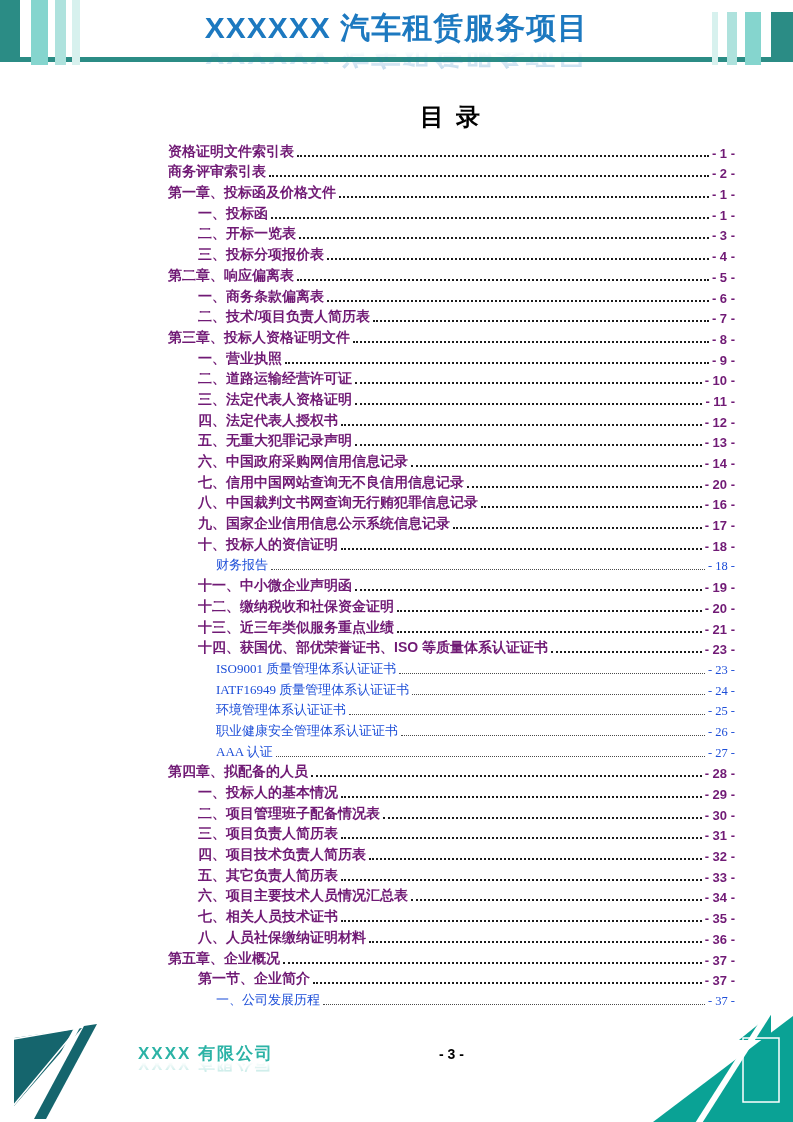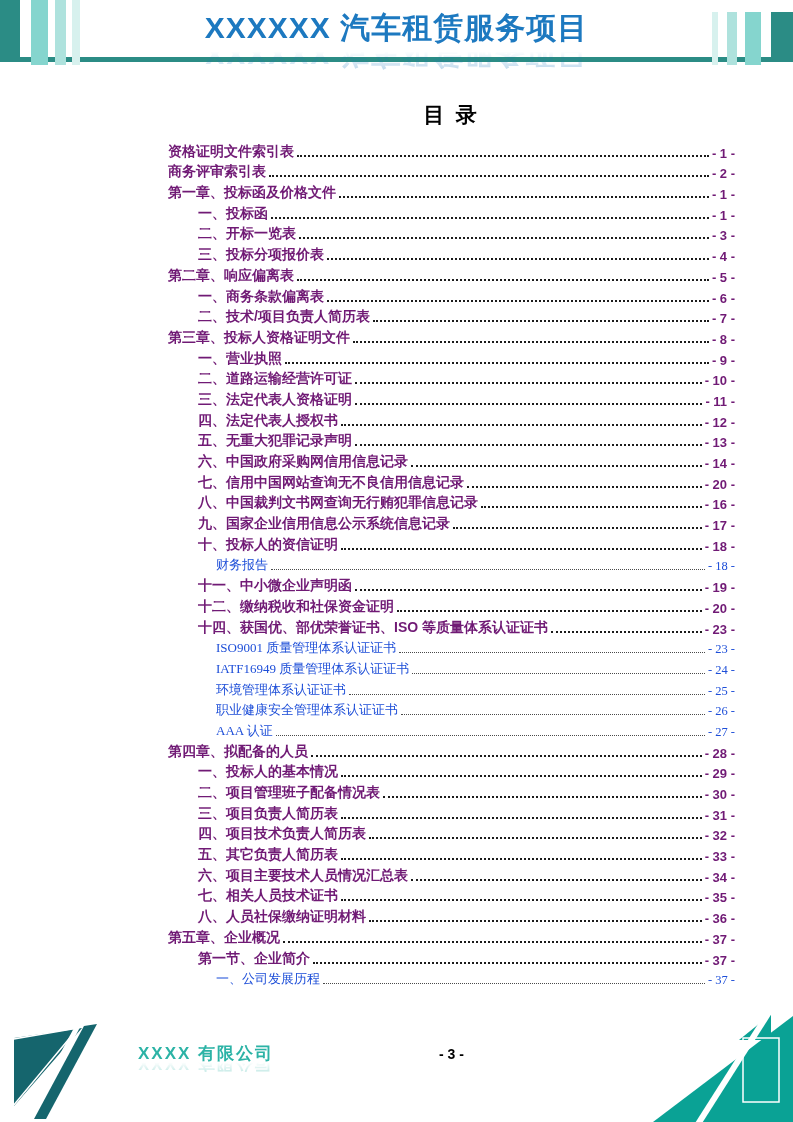--- a/index.html
+++ b/index.html
@@ -24,21 +24,21 @@
   .bar-r2{left:745px; top:12px; width:16px; height:53px; background:var(--bar-medium);}
   .bar-r1{left:771px; top:12px; width:22px; height:50px; background:var(--line);}
   .doc-title{
     position:absolute; left:0; top:8px; width:793px; text-align:center;
     font-size:30px; font-weight:700; color:var(--title-blue); letter-spacing:1px;
     -webkit-box-reflect: below -16px linear-gradient(to bottom, rgba(0,0,0,0.35), transparent 55%);
   }
   
   .toc-heading{
     position:absolute; left:168px; width:567px; top:101px; text-align:center;
-    font-size:21px; font-weight:700; color:#000; letter-spacing:3px;
+    font-size:24px; font-weight:700; color:#000; letter-spacing:3px;
     font-family:"Liberation Serif","DejaVu Serif",serif;
   }
   .toc{
     position:absolute; left:168px; top:141px; width:567px; height:870px;
     display:flex; flex-direction:column;
   }
   .toc-row{height:20.69px; display:flex; align-items:flex-end; cursor:pointer;}
   .toc-row .t-title{white-space:nowrap; padding-bottom:1px;}
   .toc-row .leader{flex:1; margin:0 3px 5px 3px; border-bottom:2px dotted #1b1b1b;}
   .toc-row .t-page{white-space:nowrap; padding-bottom:1px;}
@@ -218,20 +218,25 @@
       <span class="leader"></span>
       <span class="t-page">- 19 -</span>
     </div>
 
     <div class="toc-row lvl1 bold">
       <span class="t-title">十二、缴纳税收和社保资金证明</span>
       <span class="leader"></span>
       <span class="t-page">- 20 -</span>
     </div>
 
+    <div class="toc-row lvl1 bold">
+      <span class="t-title">十三、近三年类似服务重点业绩</span>
+      <span class="leader"></span>
+      <span class="t-page">- 21 -</span>
+    </div>
 
     <div class="toc-row lvl1 bold">
       <span class="t-title">十四、获国优、部优荣誉证书、ISO 等质量体系认证证书</span>
       <span class="leader"></span>
       <span class="t-page">- 23 -</span>
     </div>
 
     <div class="toc-row lvl2 regular">
       <span class="t-title">ISO9001 质量管理体系认证证书</span>
       <span class="leader"></span>

